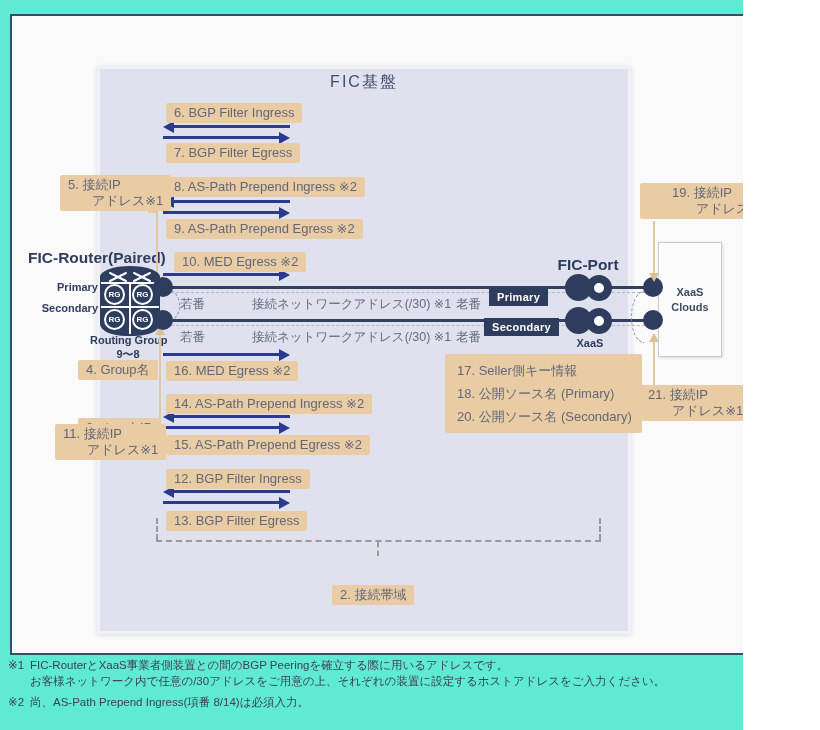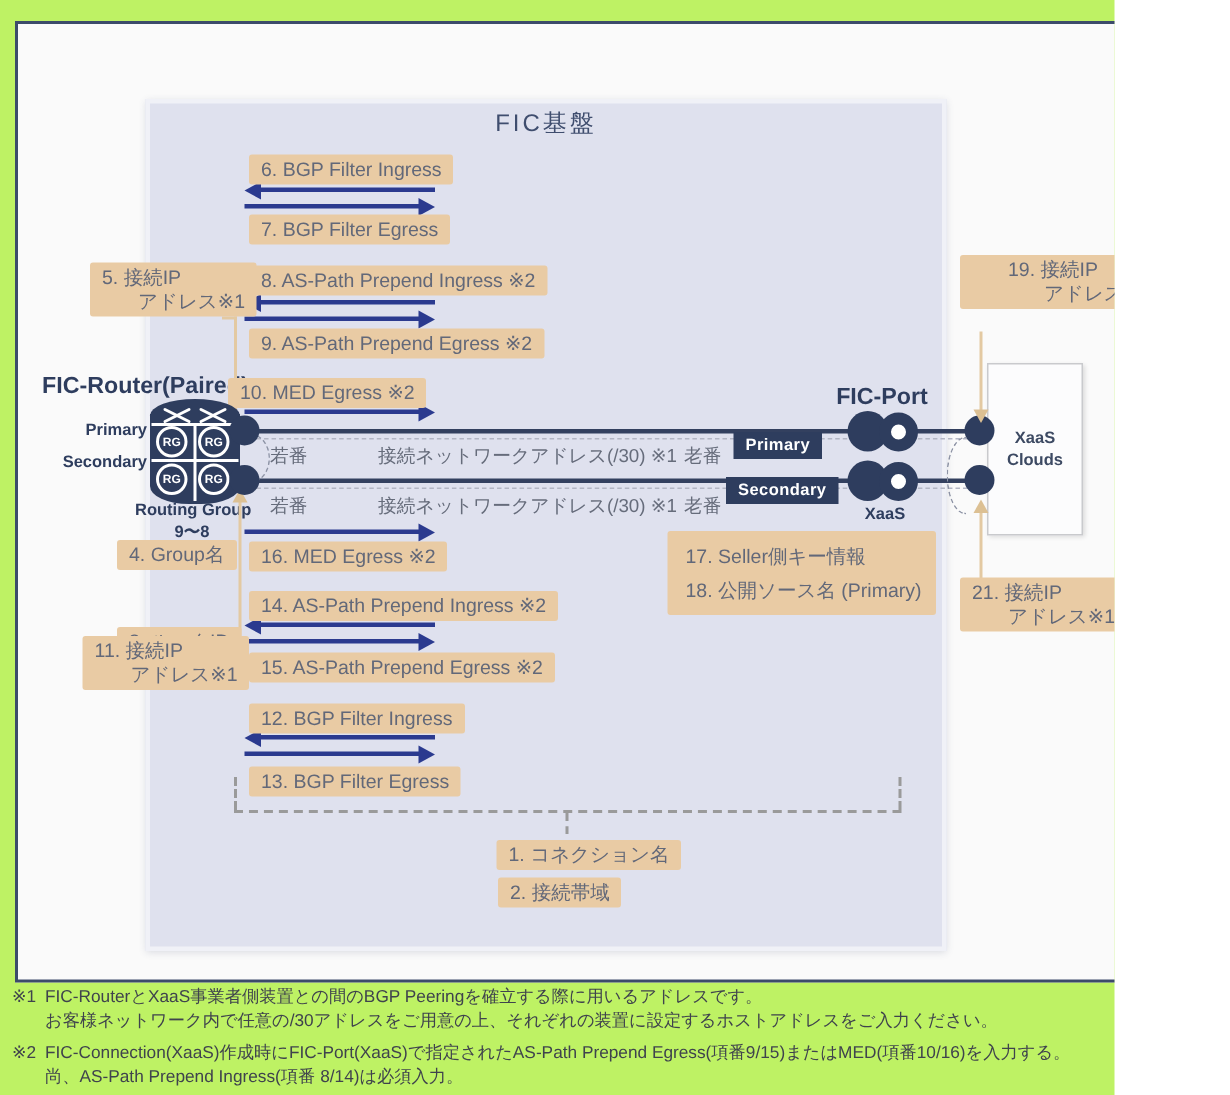--- a/index.html
+++ b/index.html
@@ -1,16 +1,16 @@
 <!DOCTYPE html>
 <html><head>
 <meta charset="utf-8">
 <style>
   html,body{margin:0;padding:0;background:#ffffff;}
-  .canvas{position:relative;width:743px;height:730px;background:#bef264;
+  .canvas{position:relative;width:743px;height:730px;background:#5eead4;
           font-family:"Liberation Sans","DejaVu Sans",sans-serif;overflow:hidden;}
   .abs{position:absolute;}
   
   .frame{left:10px;top:14px;width:795px;height:637px;border:2px solid #3c4b6a;background:#fafafa;}
   
   .ficbox{left:97px;top:66px;width:528px;height:562px;background:#dfe1ee;
           border:3px solid #f0f1f7;box-shadow:0 1px 5px rgba(60,70,110,.18);}
   .fictitle{left:97px;top:72px;width:534px;text-align:center;font-size:16px;
             color:#3f4d6e;letter-spacing:2px;}
   
@@ -152,66 +152,65 @@
   <div class="tri-u" style="left:155px;top:326px;"></div>
   <div class="lead" style="left:653px;top:221px;width:2px;height:54px;"></div>
   <div class="tri-d" style="left:649px;top:273px;"></div>
   <div class="lead" style="left:653px;top:340px;width:2px;height:46px;"></div>
   <div class="tri-u" style="left:649px;top:333px;"></div>
 
   <div class="tag" style="left:166px;top:103px;">6. BGP Filter Ingress</div>
   <div class="tag" style="left:166px;top:143px;">7. BGP Filter Egress</div>
   <div class="tag" style="left:166px;top:177px;">8. AS-Path Prepend Ingress ※2</div>
   <div class="tag" style="left:166px;top:219px;">9. AS-Path Prepend Egress ※2</div>
-  <div class="tag" style="left:152px;top:252px;">10. MED Egress ※2</div>
+  <div class="tag" style="left:174px;top:252px;">10. MED Egress ※2</div>
   <div class="tag" style="left:166px;top:361px;">16. MED Egress ※2</div>
   <div class="tag" style="left:166px;top:394px;text-align:center;">14. AS-Path Prepend Ingress ※2</div>
   <div class="tag" style="left:166px;top:435px;">15. AS-Path Prepend Egress ※2</div>
   <div class="tag" style="left:166px;top:469px;">12. BGP Filter Ingress</div>
   <div class="tag" style="left:166px;top:511px;">13. BGP Filter Egress</div>
 
   <div class="tag" style="left:60px;top:175px;">
     <div>5. 接続IP</div>
     <div class="l2">アドレス※1</div>
   </div>
   <div class="tag" style="left:78px;top:360px;">4. Group名</div>
   <div class="tag" style="left:78px;top:383px;margin-top:35px;">3. ルータID</div>
   <div class="tag" style="left:55px;top:424px;">
     <div>11. 接続IP</div>
     <div class="l2">アドレス※1</div>
   </div>
 
-  <div class="tag" style="left:640px;top:170px;padding-left:32px;">
+  <div class="tag" style="left:640px;top:183px;padding-left:32px;">
     <div>19. 接続IP</div>
     <div class="l2">アドレス※1</div>
   </div>
   <div class="tag" style="left:640px;top:385px;">
     <div>21. 接続IP</div>
     <div class="l2">アドレス※1</div>
   </div>
   <div class="tag tag17" style="left:445px;top:354px;padding-left:12px;">
     <div>17. Seller側キー情報</div>
     <div>18. 公開ソース名 (Primary)</div>
+    <div>20. 公開ソース名 (Secondary)</div>
   </div>
 
   <div class="dash-v" style="left:156px;top:518px;height:22px;"></div>
   <div class="dash-h" style="left:156px;top:540px;width:445px;"></div>
   <div class="dash-v" style="left:599px;top:518px;height:22px;"></div>
   <div class="dash-v" style="left:377px;top:542px;height:14px;"></div>
-  <div class="tag" style="left:331px;top:560px;">1. コネクション名</div>
   <div class="tag" style="left:332px;top:585px;">2. 接続帯域</div>
 
   <div class="footnote" style="top:658px;">
     <span class="mk">※1</span>
     <span>
       <div>FIC-RouterとXaaS事業者側装置との間のBGP Peeringを確立する際に用いるアドレスです。</div>
       <div>お客様ネットワーク内で任意の/30アドレスをご用意の上、それぞれの装置に設定するホストアドレスをご入力ください。</div>
     </span>
   </div>
   <div class="footnote" style="top:695px;">
     <span class="mk">※2</span>
     <span>
-      <div>FIC-Connection(XaaS)作成時にFIC-Port(XaaS)で指定されたAS-Path Prepend Egress(項番9/15)またはMED(項番10/16)を入力する。</div>
       <div>尚、AS-Path Prepend Ingress(項番 8/14)は必須入力。</div>
     </span>
   </div>
 
 </div>
 
 </body></html>

